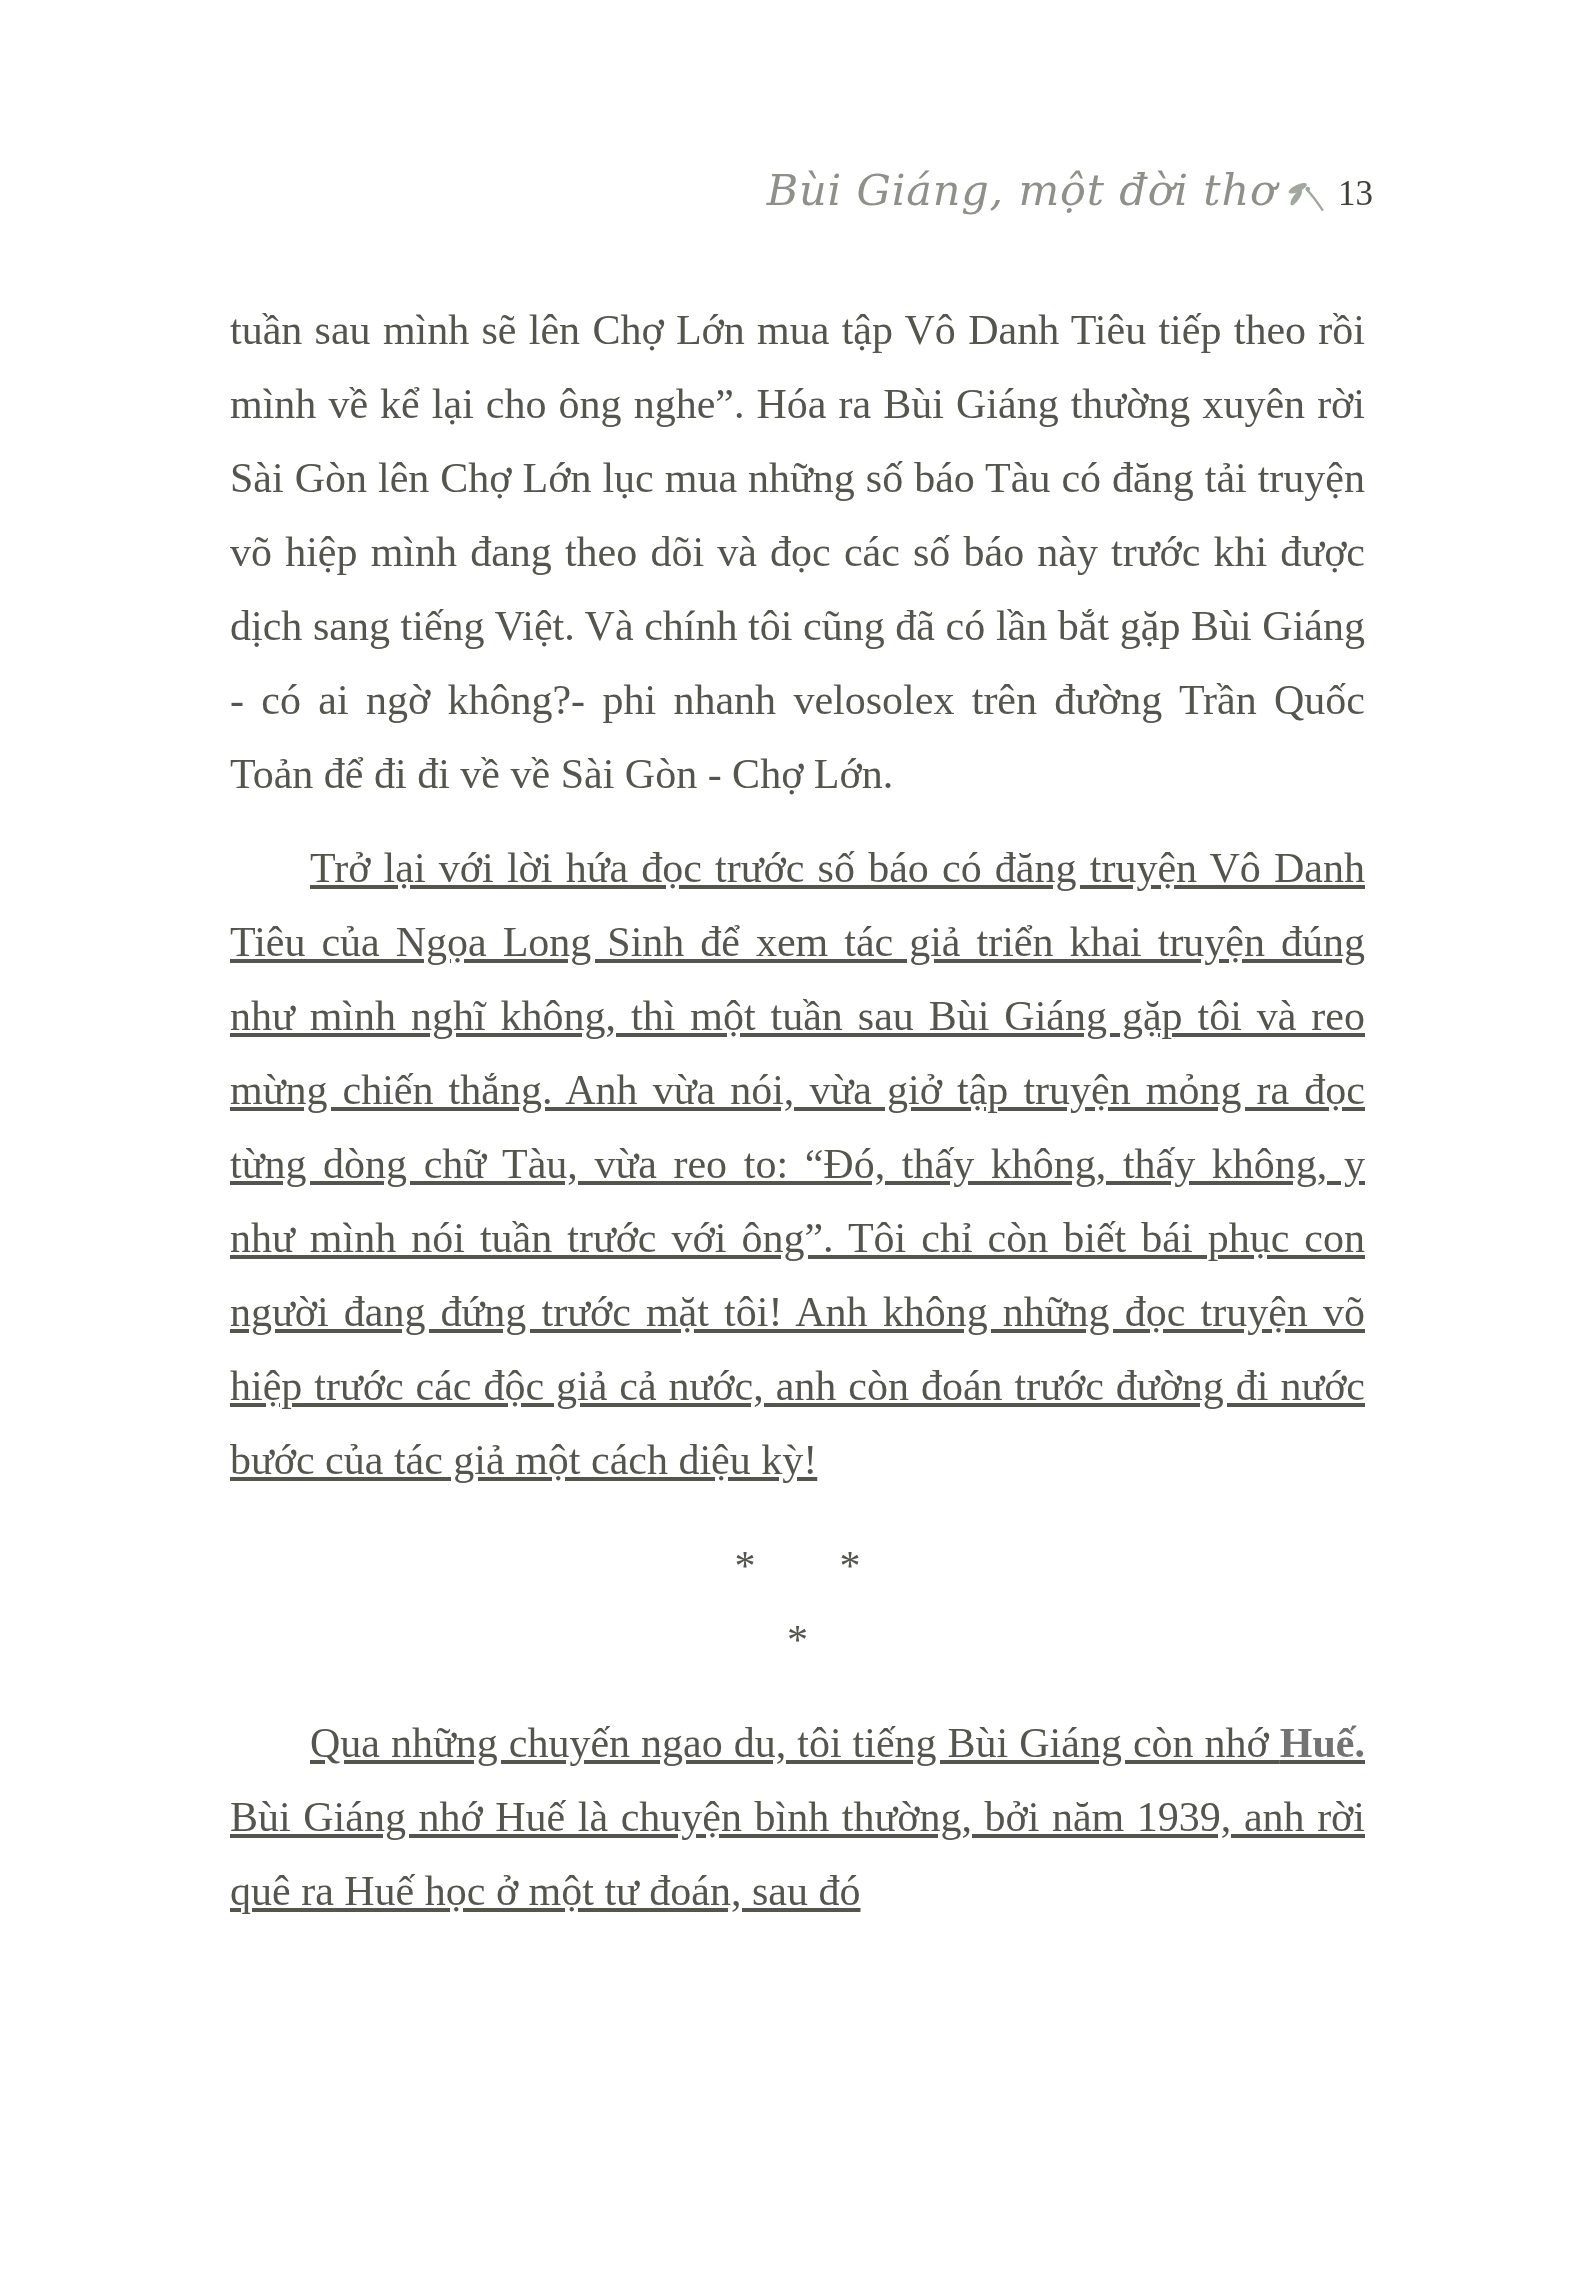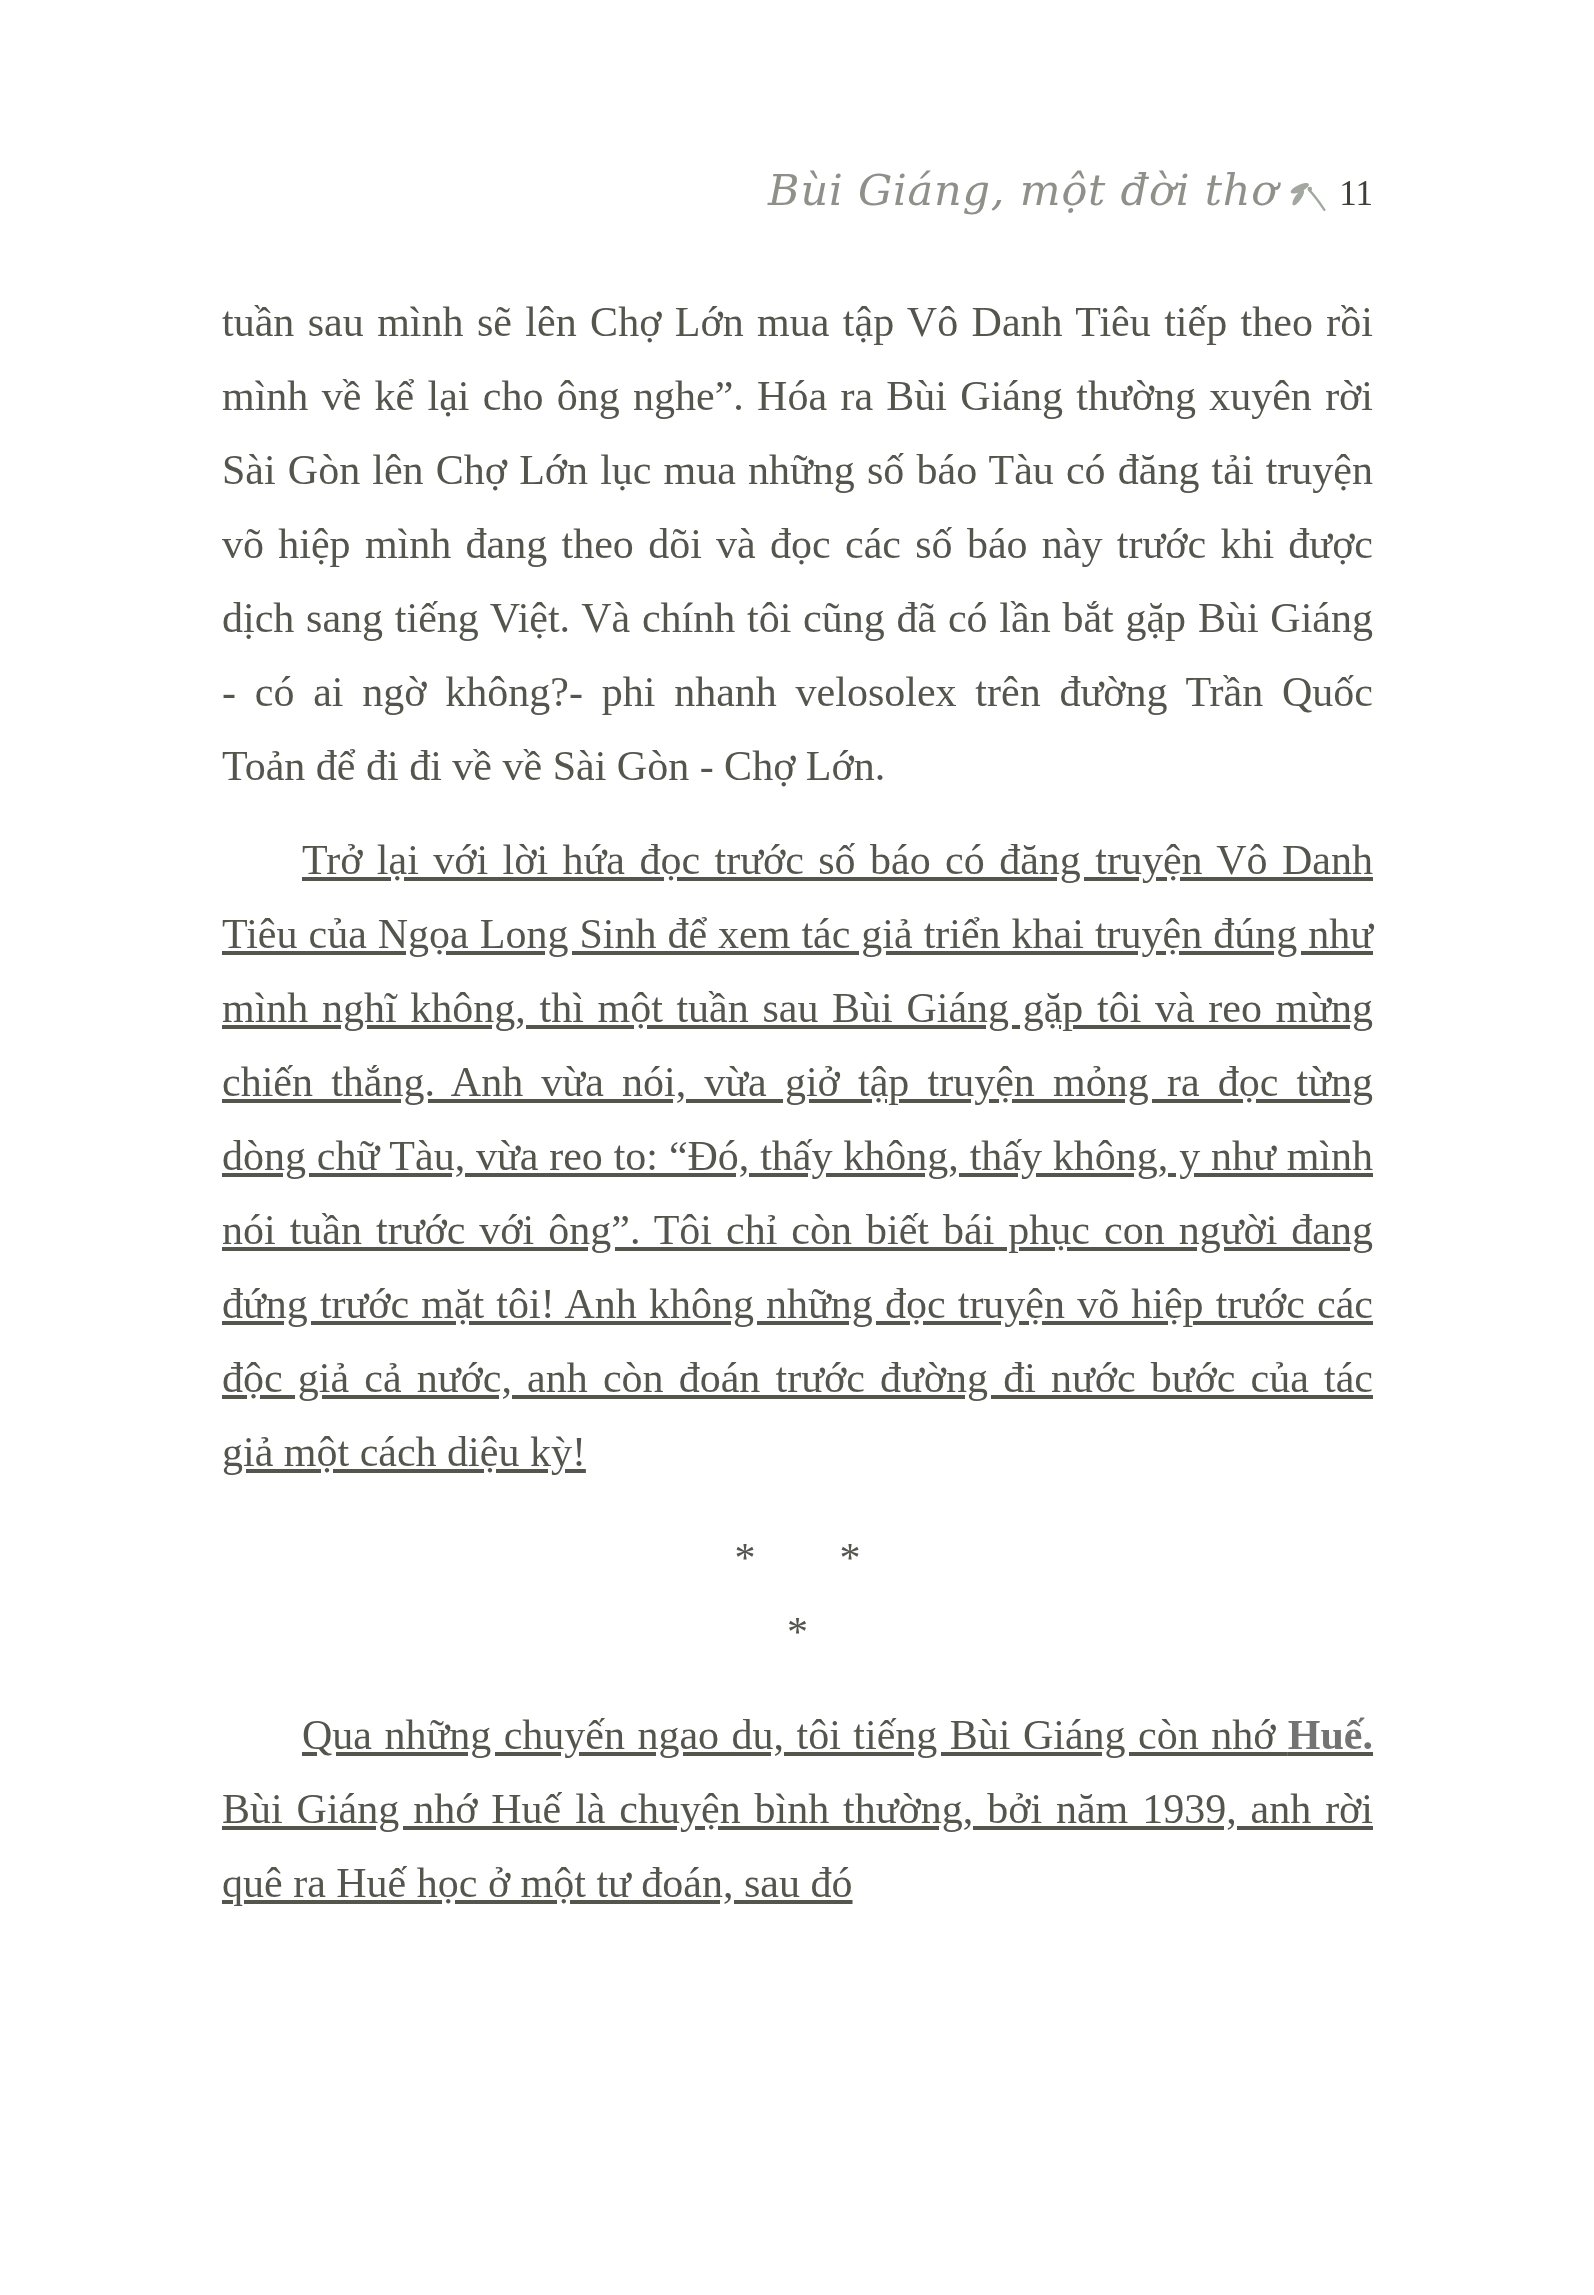--- a/index.html
+++ b/index.html
@@ -48,21 +48,21 @@
     left: 222px;
     top: 285px;
     width: 1151px;
     font-family: "Liberation Serif", "DejaVu Serif", serif;
     font-size: 42px;
     line-height: 74px;
     color: #54564e;
     text-align: justify;
   }
   .para {
-    margin: 0;
+    margin: 8px;
   }
   .para-gap {
     margin-top: 20px;
   }
   .indent {
     text-indent: 80px;
     text-decoration: underline;
   }
   .separator {
     text-align: center;
@@ -89,21 +89,21 @@
     <span class="rh-ornament">
       <svg width="40" height="34" viewBox="0 0 52 44" aria-hidden="true">
         <g fill="#a2a79f">
           <ellipse cx="14" cy="12" rx="13" ry="4.5" transform="rotate(-25 14 12)"></ellipse>
           <ellipse cx="12" cy="24" rx="12" ry="4" transform="rotate(-55 12 24)"></ellipse>
           <circle cx="27" cy="13" r="3"></circle>
         </g>
         <path d="M26 14 Q34 22 46 40" stroke="#a2a79f" stroke-width="3" fill="none" stroke-linecap="round"></path>
       </svg>
     </span>
-    <span class="rh-number">11</span>
+    <span class="rh-number">13</span>
   </div>
 
   <div class="body-text">
 
     <p class="para">tuần sau mình sẽ lên Chợ Lớn mua tập Vô Danh Tiêu tiếp theo rồi mình về kể lại cho ông nghe”. Hóa ra Bùi Giáng thường xuyên rời Sài Gòn lên Chợ Lớn lục mua những số báo Tàu có đăng tải truyện võ hiệp mình đang theo dõi và đọc các số báo này trước khi được dịch sang tiếng Việt. Và chính tôi cũng đã có lần bắt gặp Bùi Giáng - có ai ngờ không?- phi nhanh velosolex trên đường Trần Quốc Toản để đi đi về về Sài Gòn - Chợ Lớn.</p>
 
     <p class="para para-gap indent">Trở lại với lời hứa đọc trước số báo có đăng truyện Vô Danh Tiêu của Ngọa Long Sinh để xem tác giả triển khai truyện đúng như mình nghĩ không, thì một tuần sau Bùi Giáng gặp tôi và reo mừng chiến thắng. Anh vừa nói, vừa giở tập truyện mỏng ra đọc từng dòng chữ Tàu, vừa reo to: “Đó, thấy không, thấy không, y như mình nói tuần trước với ông”. Tôi chỉ còn biết bái phục con người đang đứng trước mặt tôi! Anh không những đọc truyện võ hiệp trước các độc giả cả nước, anh còn đoán trước đường đi nước bước của tác giả một cách diệu kỳ!</p>
 
     <div class="separator">
       <div class="sep-line">*  *</div>

